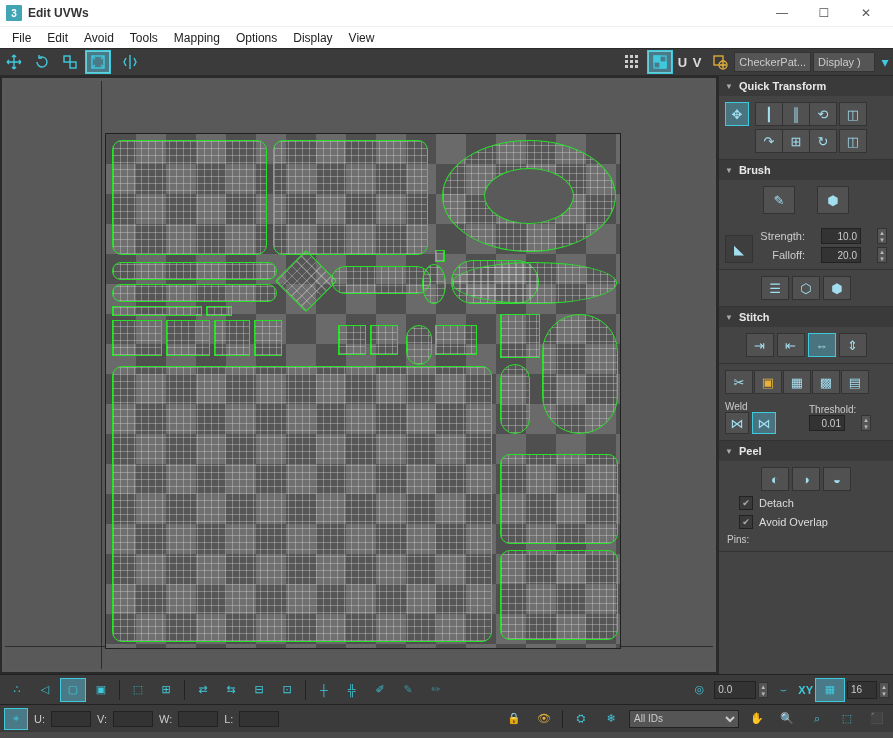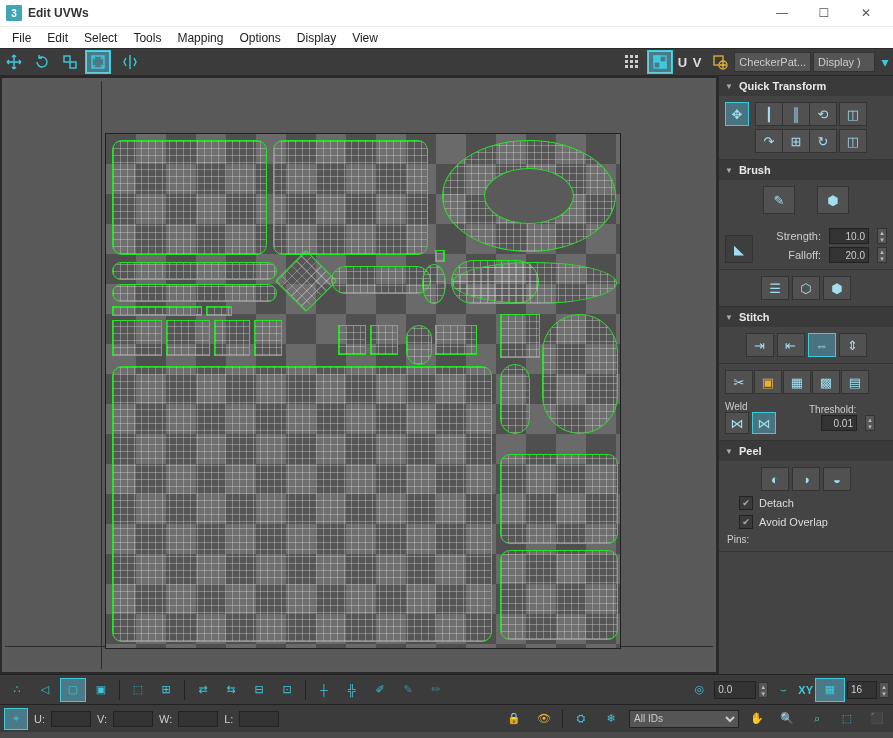--- a/index.html
+++ b/index.html
@@ -52,21 +52,21 @@
 .rpanel { width: 175px; background: #444; border-left: 1px solid #2a2a2a; overflow-y: hidden; }
 .rollout { border-bottom: 1px solid #333; }
 .roll-hdr { height: 20px; background: #3a3a3a; display: flex; align-items: center; padding: 0 6px; font-size: 11px; font-weight: bold; color: #e8e8e8; }
 .roll-hdr::before { content: "▼"; font-size: 8px; margin-right: 6px; color:#aaa;}
 .roll-body { padding: 6px; display:flex; flex-direction:column; gap:5px;}
 .btngrid { display: grid; grid-template-columns: repeat(4, 32px); gap: 3px; }
 .btngrid3 { display: grid; grid-template-columns: repeat(3, 28px); gap: 3px; justify-content:center;}
 .pbtn { width: 32px; height: 28px; background: #515151; border: 1px solid #333; display: flex; align-items: center; justify-content: center; color: #a2def0; font-size: 13px; }
 .pbtn.small{ width:28px; height:24px;}
 .pbtn.on { background: #4a7380; border-color:#3fc9dd;}
-.fld { display:flex; align-items:center; justify-content:flex-end; gap:8px; font-size:11px;}
+.fld { display:flex; align-items:center; justify-content:flex-end; gap:16px; font-size:11px;}
 .fld input { width:40px; height:16px; background:#333; border:1px solid #222; color:#ccc; font-size:10px; text-align:right; padding-right:3px;}
 .spin { width:10px; height:16px; background:#555; border:1px solid #333; display:flex; flex-direction:column;}
 .spin::before{content:"▴"; font-size:7px; line-height:7px; color:#bbb; text-align:center;}
 .spin::after{content:"▾"; font-size:7px; line-height:7px; color:#bbb; text-align:center;}
 .chk { display:flex; align-items:center; gap:6px; font-size:11px; color:#ddd; padding-left:14px;}
 .chk::before{ content:"✔"; font-size:9px; width:12px; height:12px; background:#3a3a3a; border:1px solid #222; display:flex; align-items:center; justify-content:center; color:#aaa;}
 
 
 .selbar { height: 30px; background: #3b3b3b; display: flex; align-items: center; padding: 0 4px; gap:2px; border-top:1px solid #222;}
 .selbar .sbtn { width: 26px; height: 24px; display:flex; align-items:center; justify-content:center; color:#3fc9dd; border:1px solid transparent;}
@@ -93,21 +93,21 @@
   <div class="app-icon">3</div>
   <div class="title">Edit UVWs</div>
   <div class="win-btn">—</div>
   <div class="win-btn">☐</div>
   <div class="win-btn">✕</div>
 </div>
 
 <div class="menubar">
   <div class="menu-item">File</div>
   <div class="menu-item">Edit</div>
-  <div class="menu-item">Select</div>
+  <div class="menu-item">Avoid</div>
   <div class="menu-item">Tools</div>
   <div class="menu-item">Mapping</div>
   <div class="menu-item">Options</div>
   <div class="menu-item">Display</div>
   <div class="menu-item">View</div>
 </div>
 
 <div class="toolrow">
   <div class="tbtn">
       <svg class="ic" viewBox="0 0 16 16" stroke="#3fc9dd" fill="none" stroke-width="1.4">
@@ -301,21 +301,21 @@
         <div style="display:flex; gap:6px; align-items:center; margin-top:2px;">
           <div style="flex:1">
             <div style="font-size:10px;">Weld</div>
             <div style="display:flex; gap:3px;">
               <div class="pbtn small" style="width:24px;height:22px">⋈</div>
               <div class="pbtn small on" style="width:24px;height:22px">⋈</div>
             </div>
           </div>
           <div style="flex:1">
             <div style="font-size:10px;">Threshold:</div>
-            <div class="fld" style="justify-content:center;">
+            <div class="fld" style="justify-content:flex-start;">
                 <input style="width: 36px;" value="0.01">
                 <div class="spin"></div>
               </div>
           </div>
         </div>
       </div>
     </div>
 
     <div class="rollout">
       <div class="roll-hdr">Peel</div>

